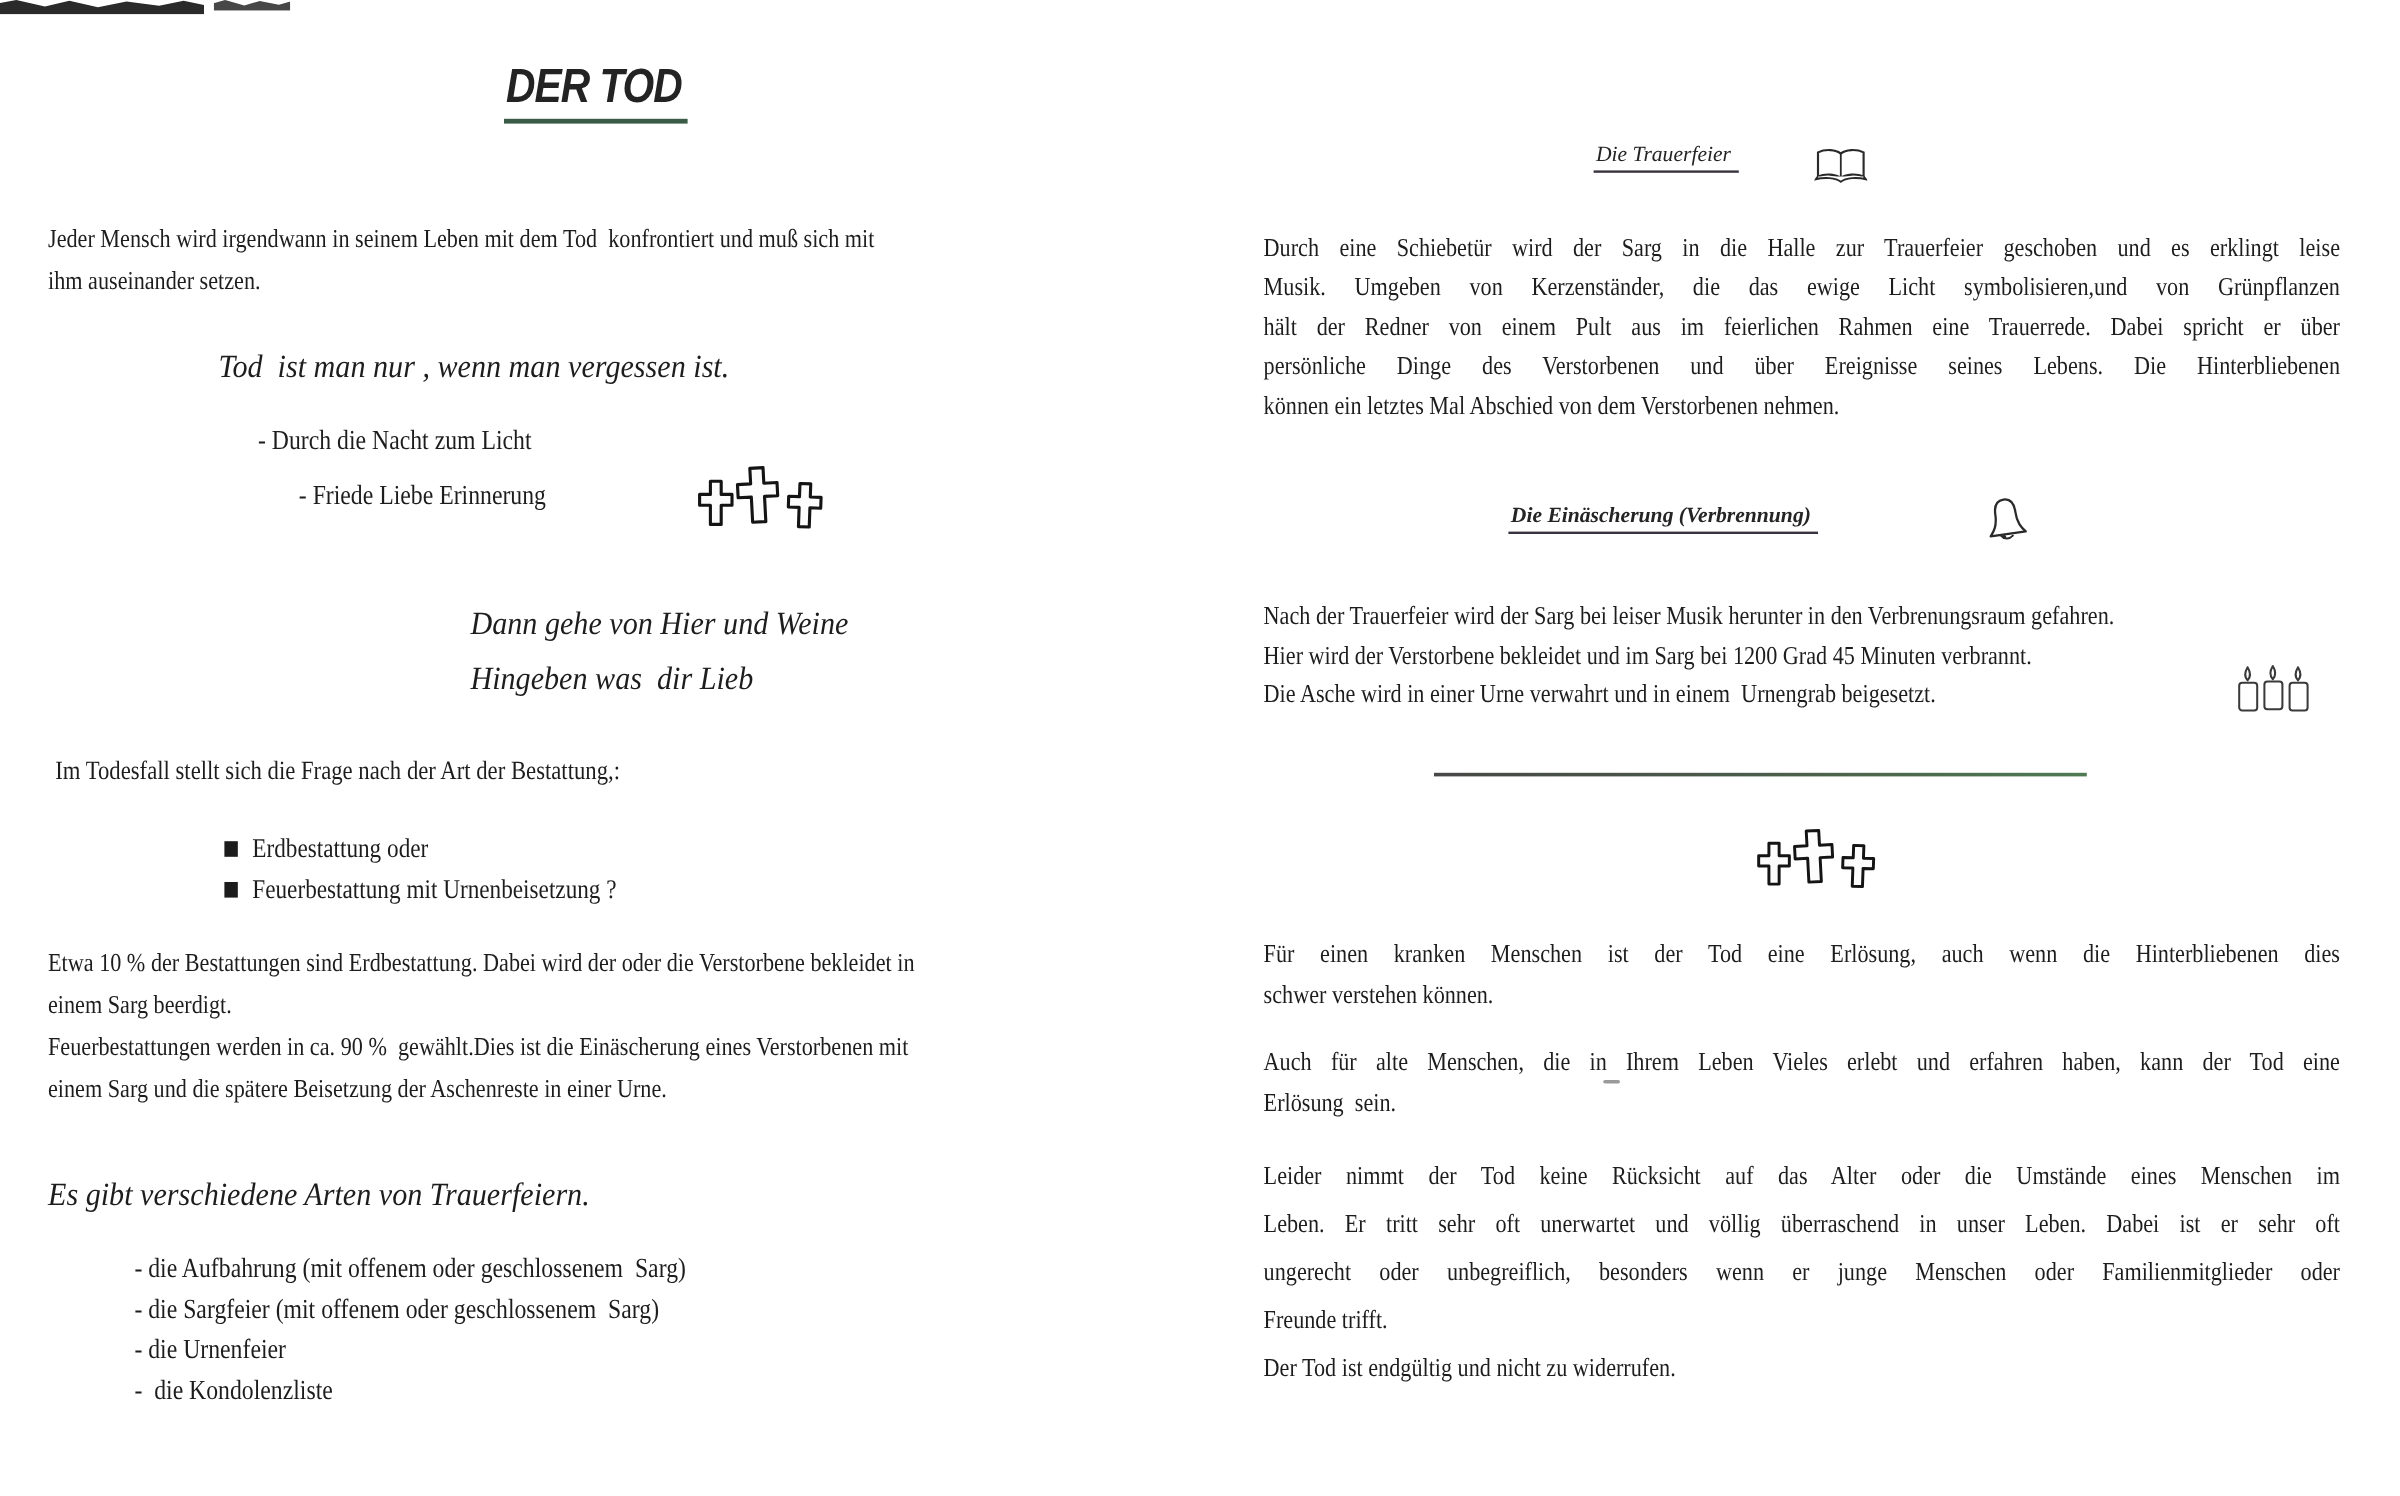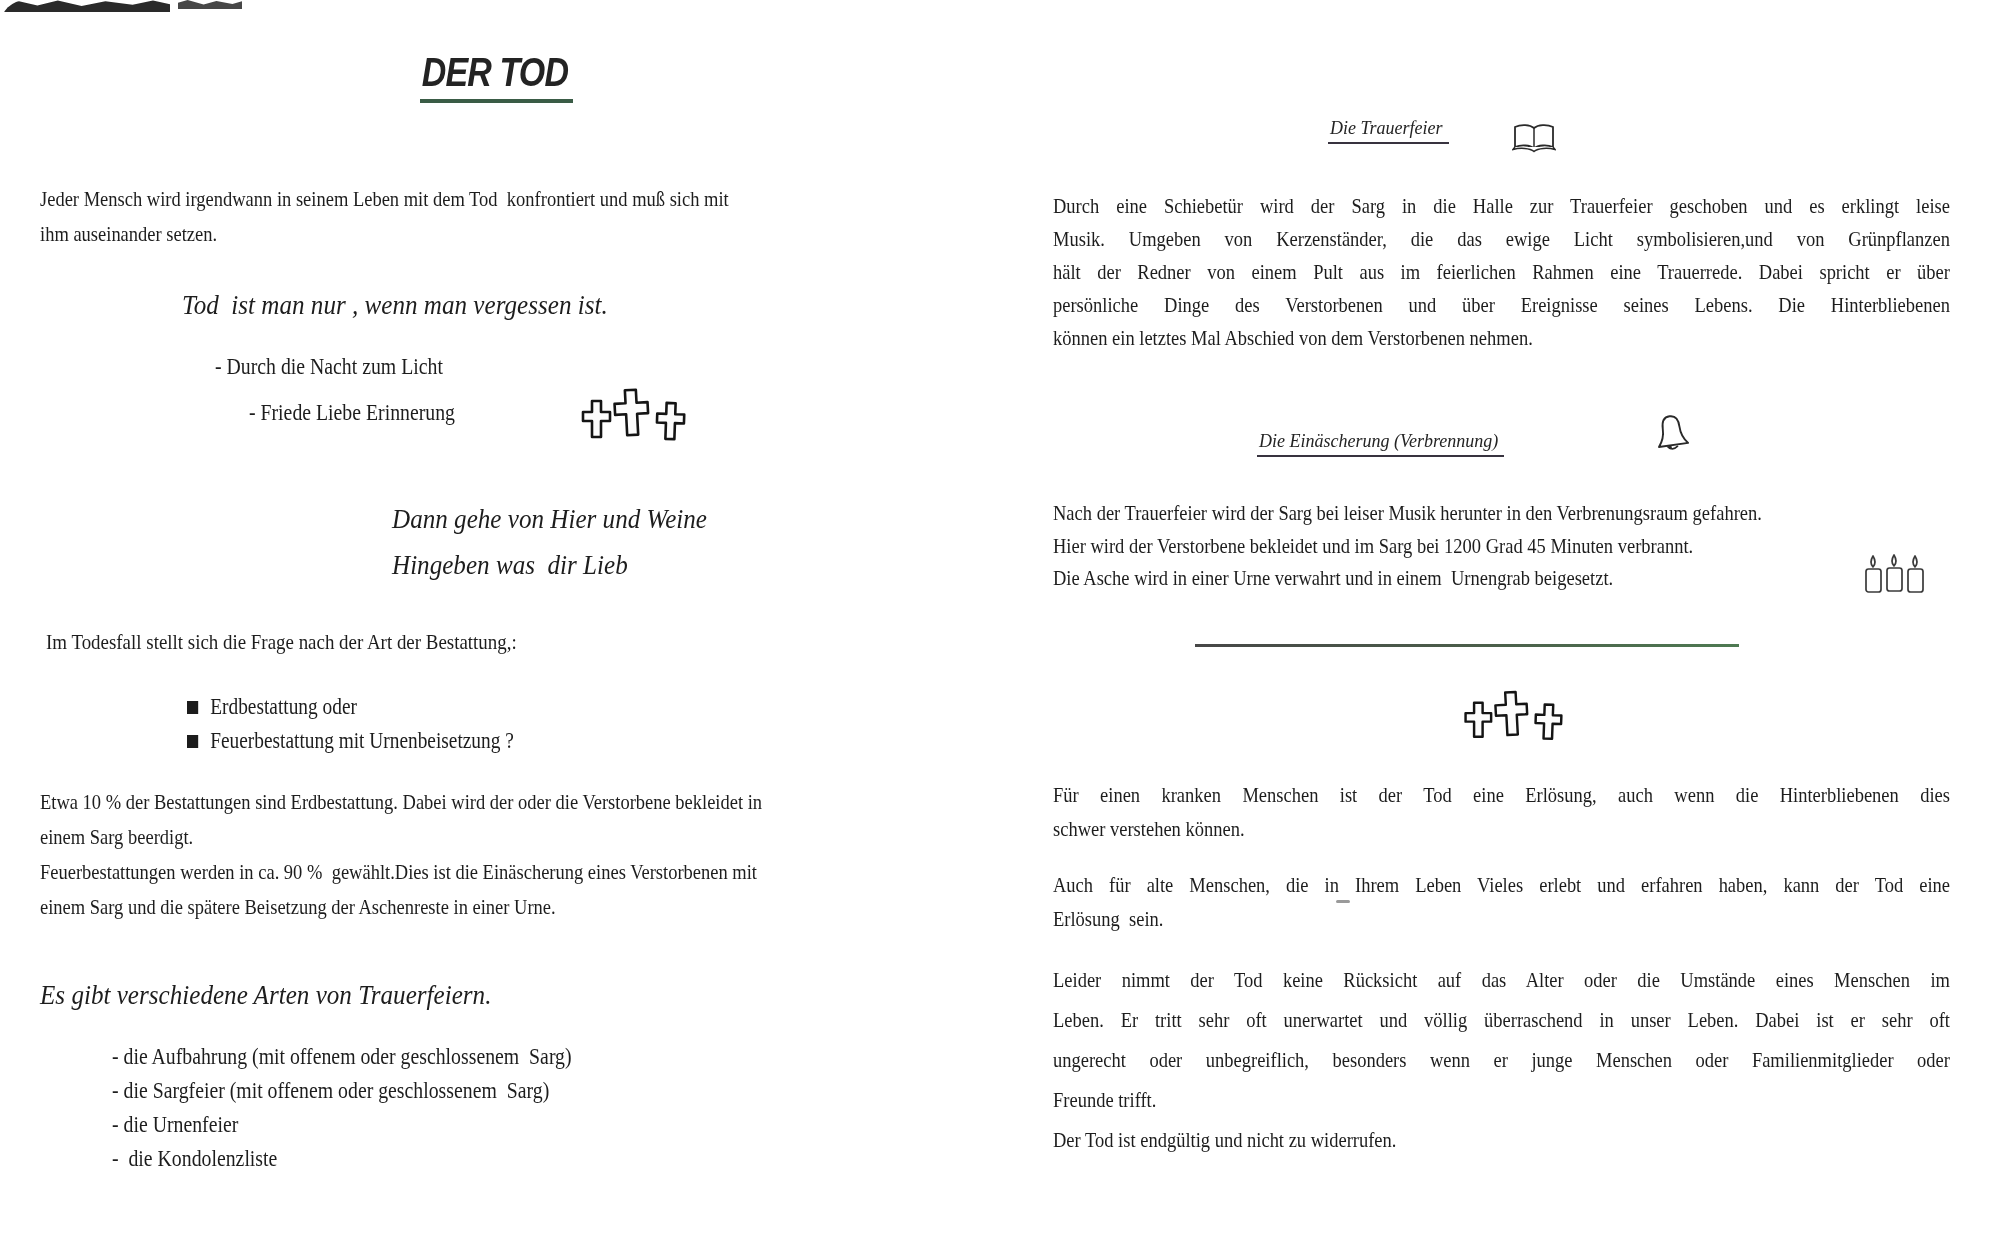--- a/index.html
+++ b/index.html
@@ -1,21 +1,20 @@
 <!DOCTYPE html>
 <html><head>
 <meta charset="utf-8">
 <style>
   html,body { margin:0; padding:0; background:#ffffff; }
   .page {
     position:relative; width:2000px; height:1247px;
     background:#ffffff; overflow:hidden;
     font-family:"Liberation Serif", serif;
     color:#1d1d1d;
-    border-radius:26px;
   }
   .abs { position:absolute; }
   
   .cond   { transform:scaleX(0.86); transform-origin:0 0; }
   .cond93 { transform:scaleX(0.93); transform-origin:0 0; }
   .pl { white-space:pre; }                          
   .jl { text-align:justify; text-align-last:justify; } 
   .body-txt  { font-size:21.5px; line-height:33px; }
   .body-txt-l{ font-size:21.5px; line-height:35px; }
   .title {
@@ -110,21 +109,21 @@
   </div>
 
   <div class="abs cond body-txt" style="left:1053px; top:190px; width:1043px;">
     <div class="jl">Durch eine Schiebetür wird der Sarg in die Halle zur Trauerfeier geschoben und es erklingt leise</div>
     <div class="jl">Musik. Umgeben von Kerzenständer, die das ewige Licht symbolisieren,und von Grünpflanzen</div>
     <div class="jl">hält der Redner von einem Pult aus im feierlichen Rahmen eine Trauerrede. Dabei spricht er über</div>
     <div class="jl">persönliche Dinge des Verstorbenen und über Ereignisse seines Lebens.  Die Hinterbliebenen</div>
     <div class="pl">können ein letztes Mal Abschied von dem Verstorbenen nehmen.</div>
   </div>
 
-  <div class="abs heading" style="left:1257px; top:431px;">
+  <div class="abs heading" style="left:1257px; top:419px;font-weight:bold;">
     <span class="utext">Die Einäscherung (Verbrennung)</span>
   </div>
   <div class="abs" style="left:1655px; top:414px; transform:rotate(-8deg);">
     <svg width="34" height="40" viewBox="0 0 32 38">
       <path d="M16 2 C10 2 8 7 8 13 C8 22 5 26 2 29.5 L30 29.5 C27 26 24 22 24 13 C24 7 22 2 16 2 Z" fill="#ffffff" stroke="#2a2a2a" stroke-width="1.8" stroke-linejoin="round"></path>
       <path d="M10 30 Q14 35.5 20 31" fill="none" stroke="#2a2a2a" stroke-width="1.6"></path>
       <circle cx="12.5" cy="31.5" r="1.6" fill="#2a2a2a"></circle>
     </svg>
   </div>
 

